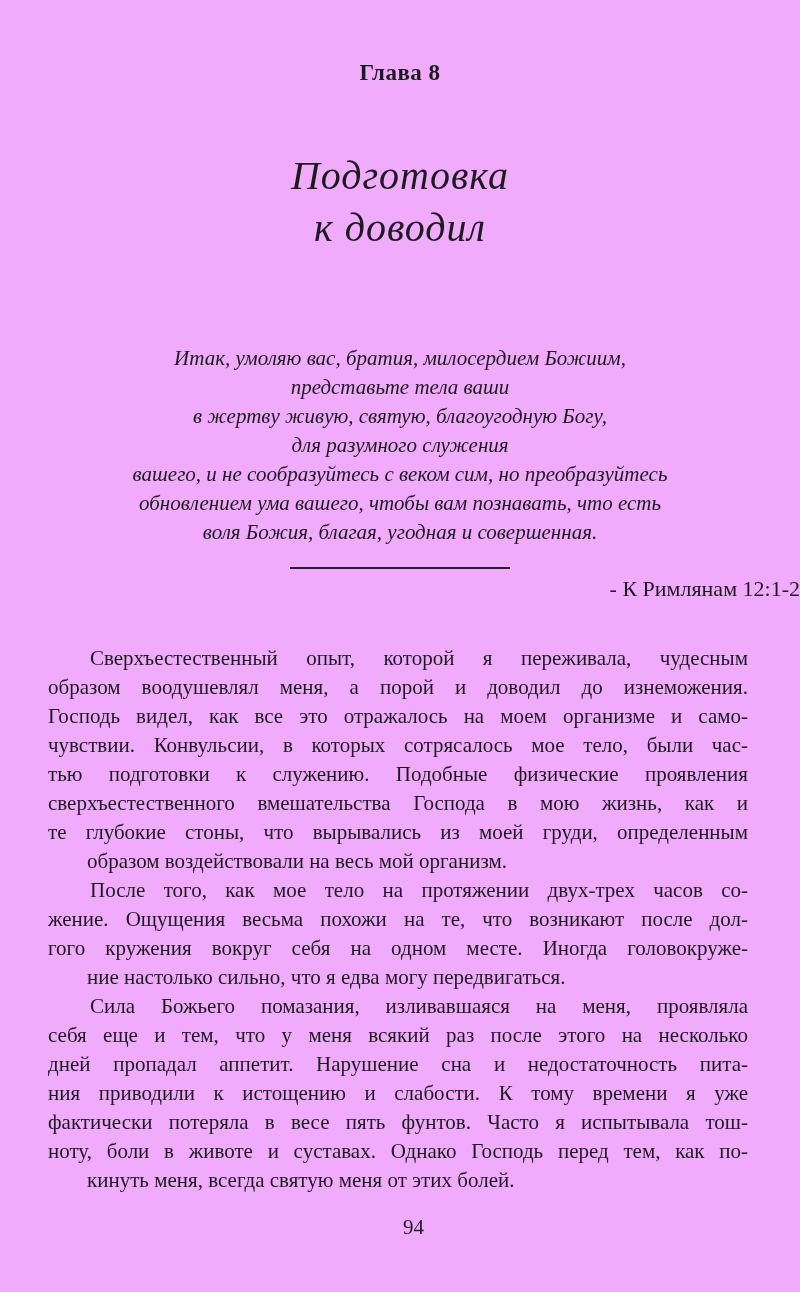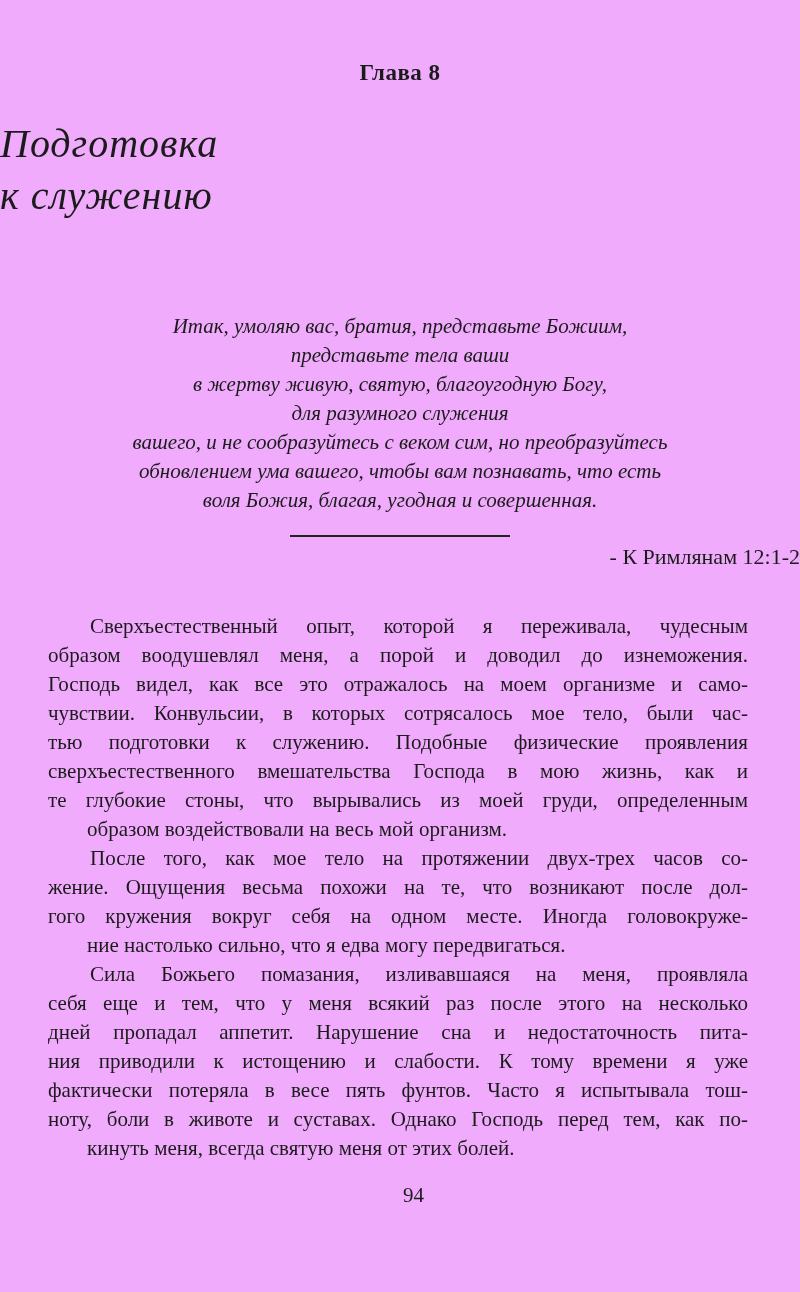--- a/index.html
+++ b/index.html
@@ -18,22 +18,22 @@
   }
   .chapter-label {
     margin-top: 58px;
     text-align: center;
     font-size: 23px;
     font-weight: bold;
     line-height: 30px;
     letter-spacing: 0.5px;
   }
   .chapter-title {
-    margin-top: 30px;
-    text-align: left;
+    margin-top: 62px;
+    text-align: center;
     font-style: italic;
     font-size: 40px;
     line-height: 52px;
     letter-spacing: 1px;
   }
   .epigraph {
     margin: 90px auto 0 auto;
     width: 720px;
     font-style: italic;
     font-size: 21px;
@@ -82,25 +82,25 @@
 </style>
 </head>
 <body>
 
 <div class="page" style="color: rgb(27, 27, 27); background: #f0abfc;">
 
   <div class="chapter-label">Глава 8</div>
 
   <div class="chapter-title">
       <div class="title-line">Подготовка</div>
-      <div class="title-line">к служению</div>
+      <div class="title-line">к доводил</div>
     </div>
 
   <div class="epigraph">
-      <div class="epigraph-line">Итак, умоляю вас, братия, представьте Божиим,</div>
+      <div class="epigraph-line">Итак, умоляю вас, братия, милосердием Божиим,</div>
       <div class="epigraph-line">представьте тела ваши</div>
       <div class="epigraph-line">в жертву живую, святую, благоугодную Богу,</div>
       <div class="epigraph-line">для разумного служения</div>
       <div class="epigraph-line">вашего, и не сообразуйтесь с веком сим, но преобразуйтесь</div>
       <div class="epigraph-line">обновлением ума вашего, чтобы вам познавать, что есть</div>
       <div class="epigraph-line">воля Божия, благая, угодная и совершенная.</div>
     </div>
 
   <div class="divider-rule"></div>
 

